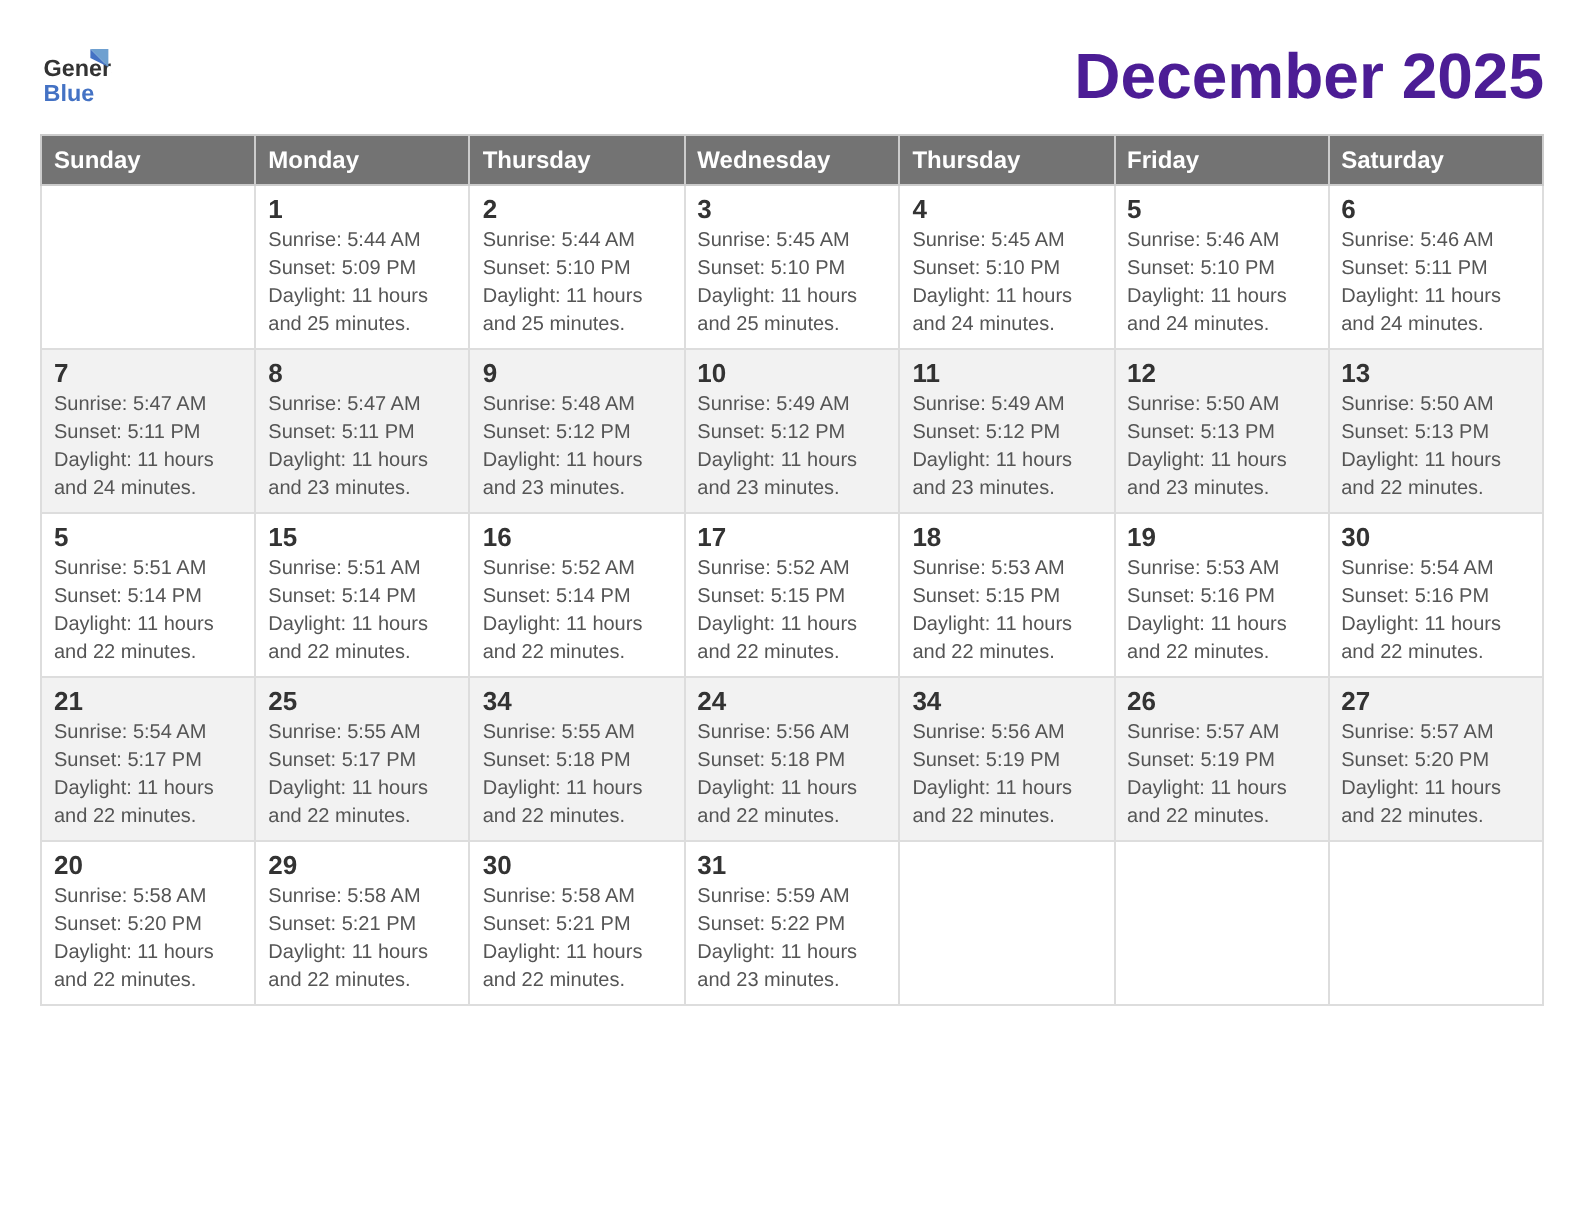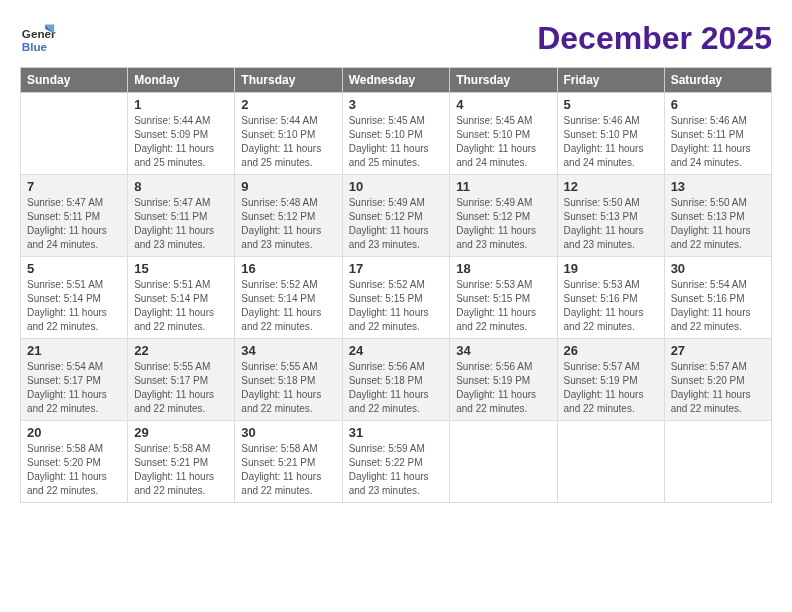--- a/index.html
+++ b/index.html
@@ -238,21 +238,21 @@
         </td>
       </tr>
       <tr>
         <td>
           <span class="day-number">21</span>
           <div class="day-info" style="white-space: pre-line;">Sunrise: 5:54 AM
 Sunset: 5:17 PM
 Daylight: 11 hours and 22 minutes.</div>
         </td>
         <td>
-          <span class="day-number">22</span>
+          <span class="day-number">25</span>
           <div class="day-info" style="white-space: pre-line;">Sunrise: 5:55 AM
 Sunset: 5:17 PM
 Daylight: 11 hours and 22 minutes.</div>
         </td>
         <td>
           <span class="day-number">34</span>
           <div class="day-info" style="white-space: pre-line;">Sunrise: 5:55 AM
 Sunset: 5:18 PM
 Daylight: 11 hours and 22 minutes.</div>
         </td>

